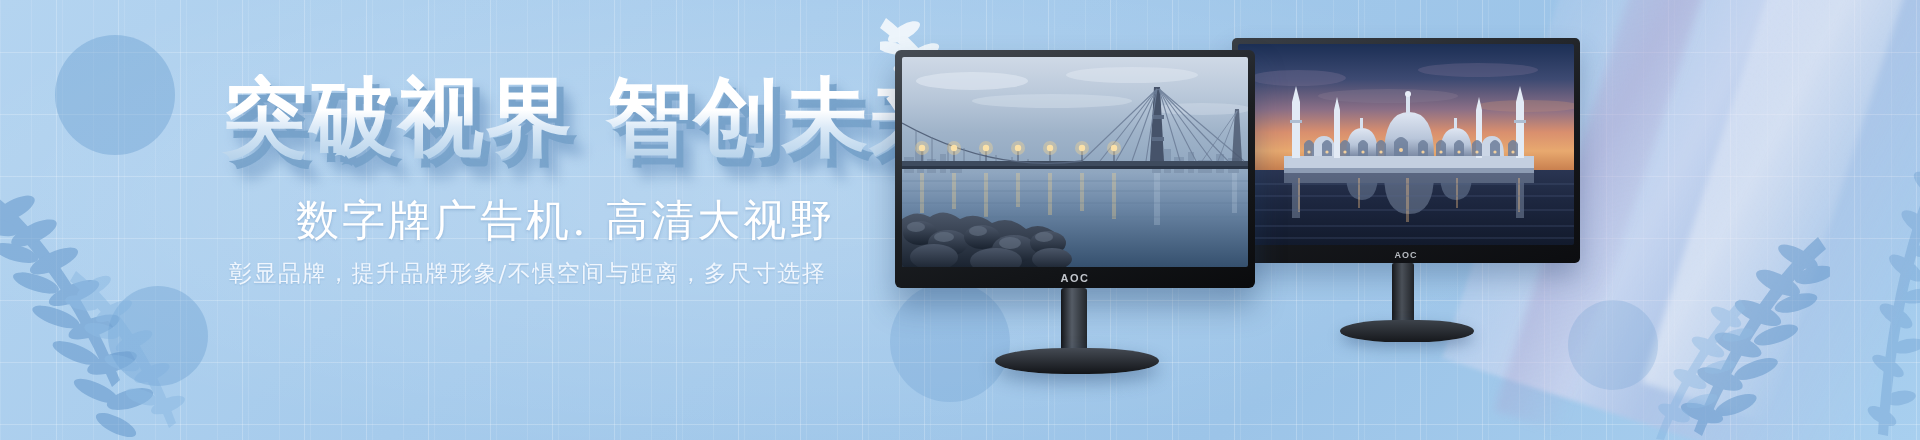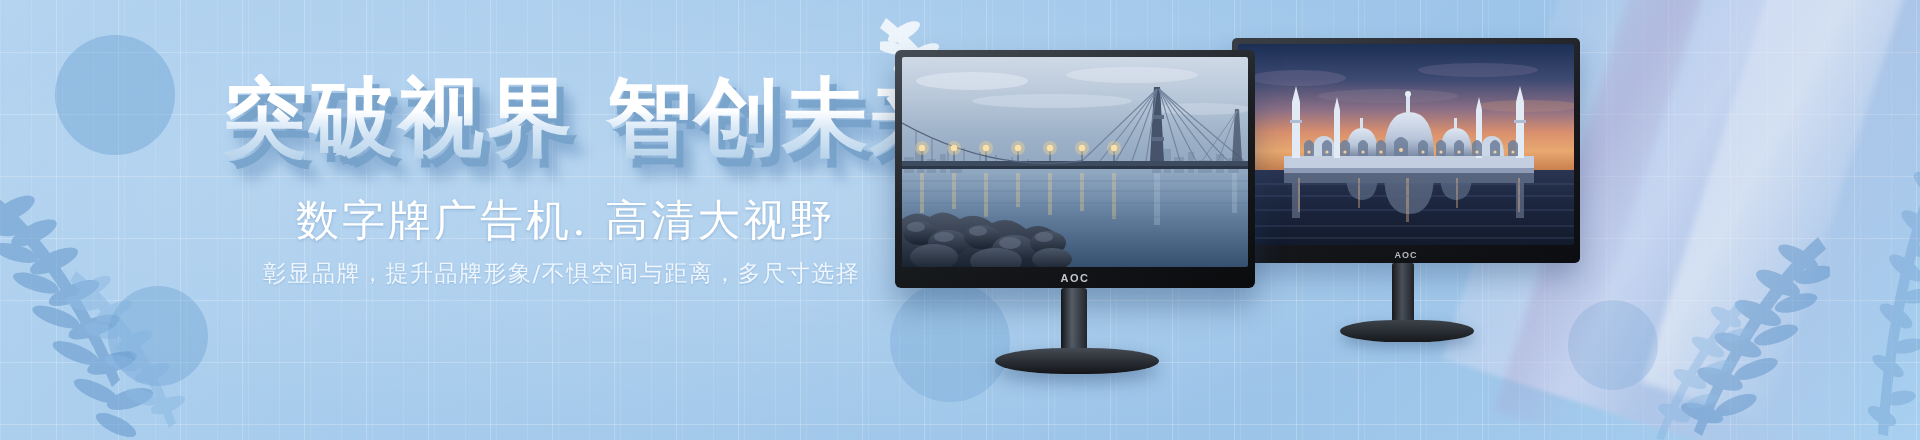--- a/index.html
+++ b/index.html
@@ -105,21 +105,21 @@
     font-size:43px;
     font-weight:400;
     letter-spacing:3px;
     color:#ffffff;
     white-space:nowrap;
     text-shadow: 0 1px 3px rgba(70,115,165,0.35);
     text-align: center;
   }
   .tagline {
     position:absolute;
-    left:263px; top:258px;
+    left:229px; top:258px;
     font-family:"DejaVu Serif","Liberation Serif",serif;
     font-size:23px;
     font-weight:400;
     letter-spacing:1.5px;
     color:#f4f9ff;
     white-space:nowrap;
     opacity:.94;
     text-shadow: 0 1px 2px rgba(70,115,165,0.28);
   }
 

